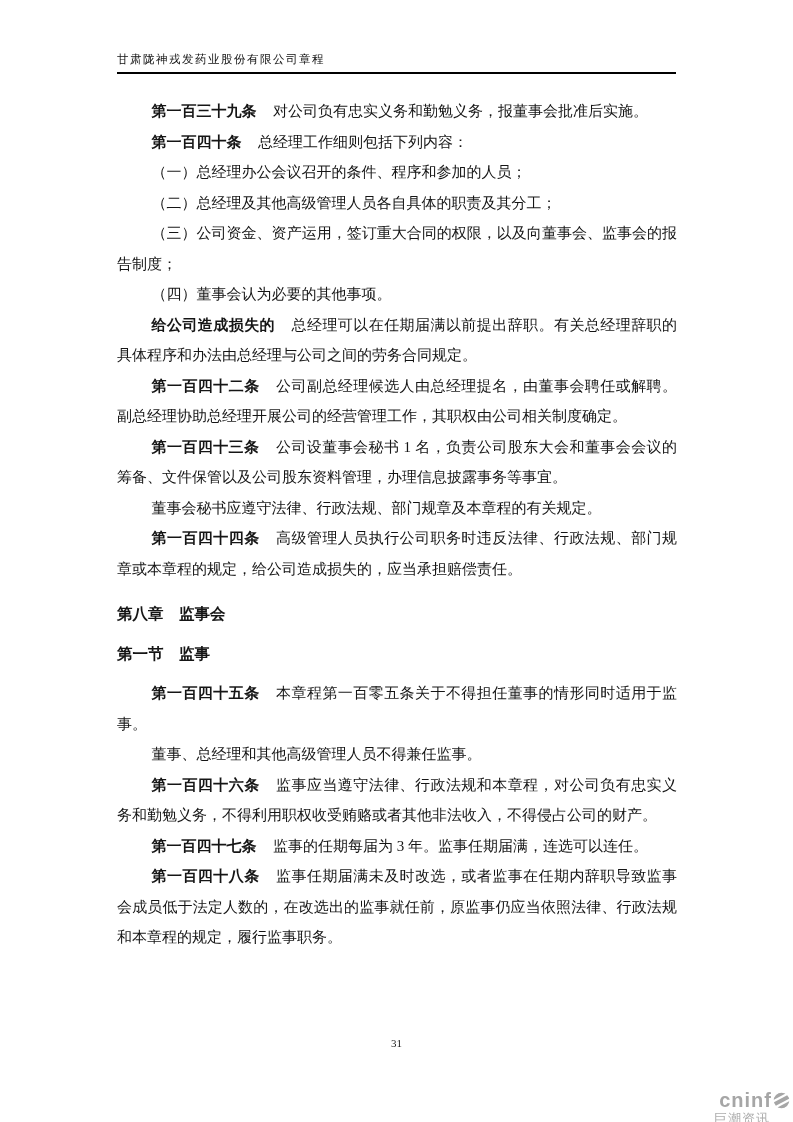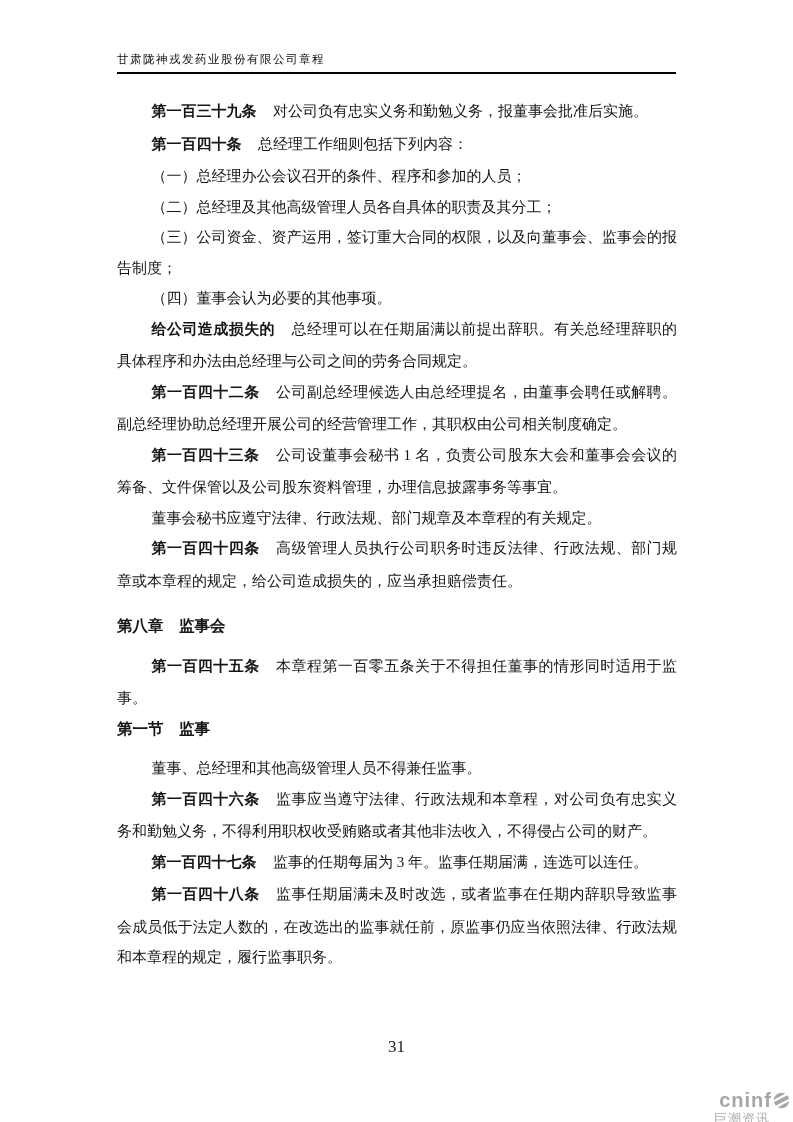--- a/index.html
+++ b/index.html
@@ -39,38 +39,38 @@
     text-justify: inter-ideograph;
     color: #151515;
   }
   .para {
     margin: 0;
     text-indent: 2.3em;
   }
   .para .art-num {
     font-weight: bold;
     margin-right: 1.1em;
-    font-family: Liberation Mono, monospace;
+    font-family: Liberation Serif, serif;
   }
   .para.chapter, .para.section {
     text-align: left;
     text-indent: 0;
     font-weight: bold;
     font-size: 15.5px;
     font-family: "Liberation Sans", sans-serif;
   }
   .para.chapter { margin: 15px 0 9px 0; }
   .para.section { margin: 0 0 9px 0; }
   
   .page-number {
     position: absolute;
     left: 0; right: 0;
     top: 1037px;
     text-align: center;
-    font-size: 17px;
+    font-size: 11px;
     color: #222;
   }
   .cninfo-logo {
     position: absolute;
     right: 3px;
     top: 1067px;
     width: 120px;
     color: #a6a6a6;
     text-align: right;
     line-height: 1;
@@ -122,22 +122,22 @@
       <p class="para plain">（一）总经理办公会议召开的条件、程序和参加的人员；</p>
       <p class="para plain">（二）总经理及其他高级管理人员各自具体的职责及其分工；</p>
       <p class="para plain">（三）公司资金、资产运用，签订重大合同的权限，以及向董事会、监事会的报告制度；</p>
       <p class="para plain">（四）董事会认为必要的其他事项。</p>
       <p class="para article"><span class="art-num">给公司造成损失的</span><span>总经理可以在任期届满以前提出辞职。有关总经理辞职的具体程序和办法由总经理与公司之间的劳务合同规定。</span></p>
       <p class="para article"><span class="art-num">第一百四十二条</span><span>公司副总经理候选人由总经理提名，由董事会聘任或解聘。副总经理协助总经理开展公司的经营管理工作，其职权由公司相关制度确定。</span></p>
       <p class="para article"><span class="art-num">第一百四十三条</span><span>公司设董事会秘书 1 名，负责公司股东大会和董事会会议的筹备、文件保管以及公司股东资料管理，办理信息披露事务等事宜。</span></p>
       <p class="para plain">董事会秘书应遵守法律、行政法规、部门规章及本章程的有关规定。</p>
       <p class="para article"><span class="art-num">第一百四十四条</span><span>高级管理人员执行公司职务时违反法律、行政法规、部门规章或本章程的规定，给公司造成损失的，应当承担赔偿责任。</span></p>
       <p class="para chapter">第八章　监事会</p>
+      <p class="para section">第一节　监事</p>
       <p class="para article"><span class="art-num">第一百四十五条</span><span>本章程第一百零五条关于不得担任董事的情形同时适用于监事。</span></p>
-      <p class="para section">第一节　监事</p>
       <p class="para plain">董事、总经理和其他高级管理人员不得兼任监事。</p>
       <p class="para article"><span class="art-num">第一百四十六条</span><span>监事应当遵守法律、行政法规和本章程，对公司负有忠实义务和勤勉义务，不得利用职权收受贿赂或者其他非法收入，不得侵占公司的财产。</span></p>
       <p class="para article"><span class="art-num">第一百四十七条</span><span>监事的任期每届为 3 年。监事任期届满，连选可以连任。</span></p>
       <p class="para article"><span class="art-num">第一百四十八条</span><span>监事任期届满未及时改选，或者监事在任期内辞职导致监事会成员低于法定人数的，在改选出的监事就任前，原监事仍应当依照法律、行政法规和本章程的规定，履行监事职务。</span></p>
     </main>
 
   <div class="page-number">31</div>
 
   <div class="cninfo-logo">
     <div class="logo-row">

